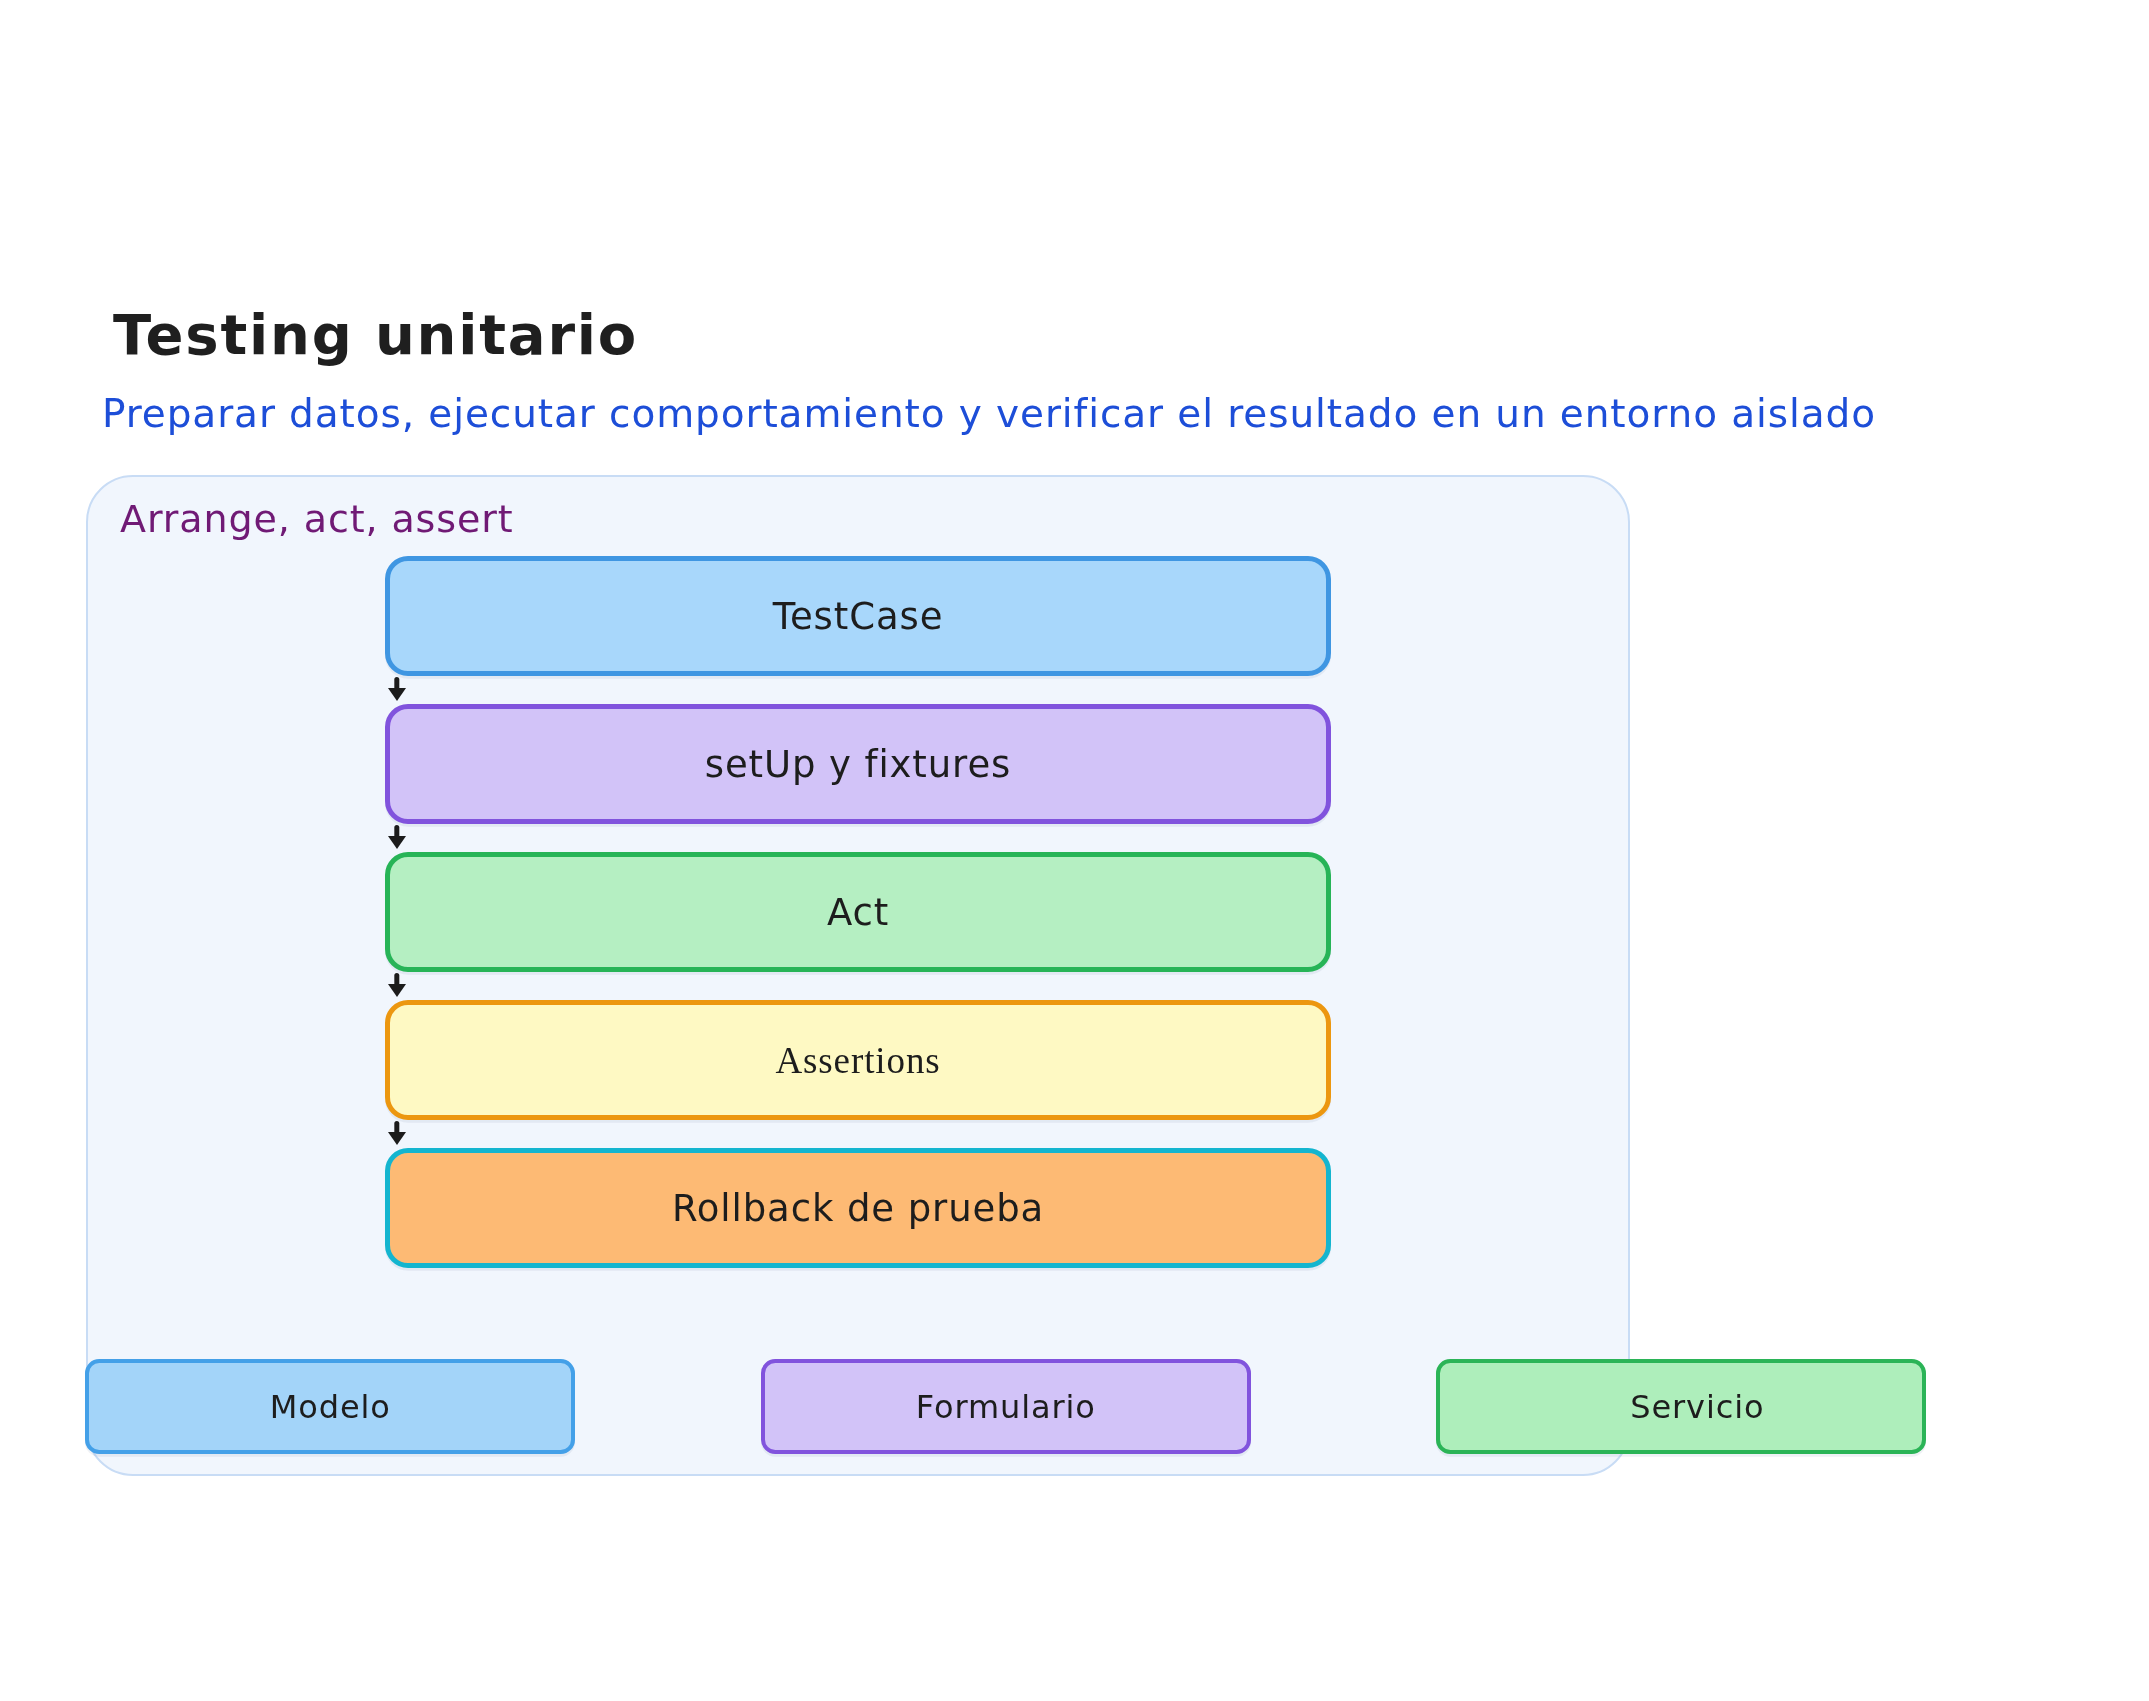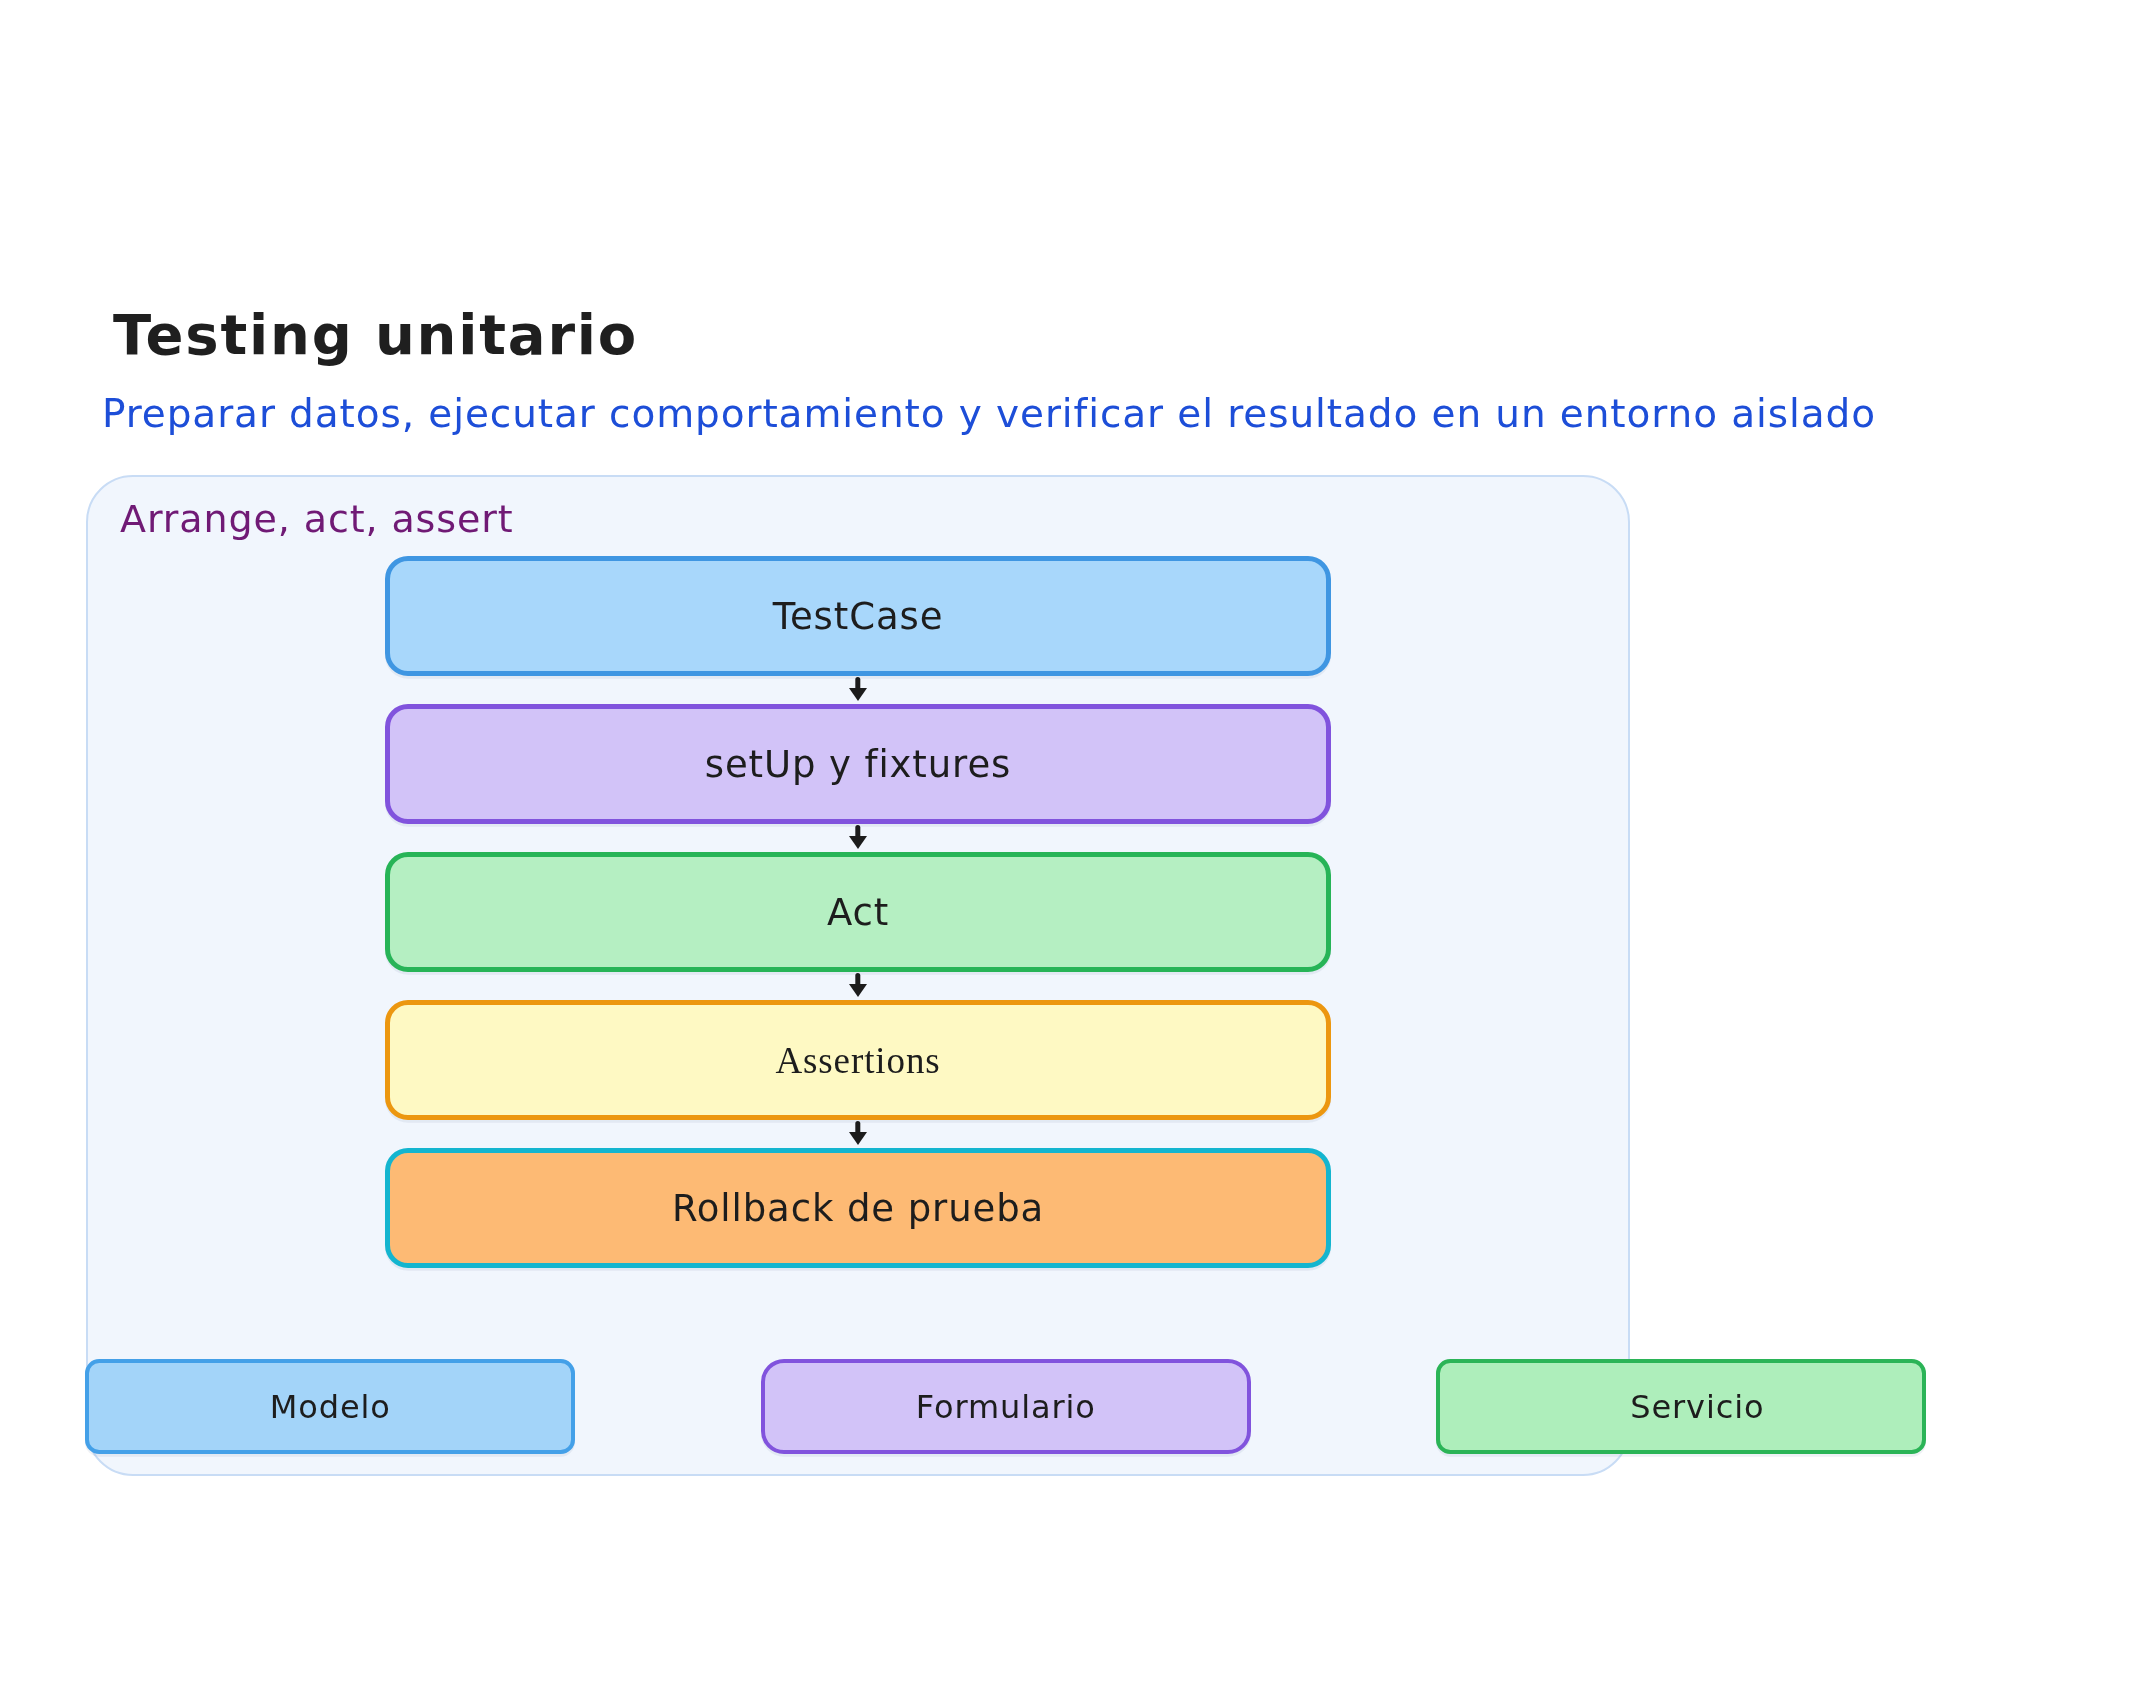--- a/index.html
+++ b/index.html
@@ -48,21 +48,20 @@
     color: #701a75;
     font-weight: 500;
   }
 
   .flow {
     position: absolute;
     left: 297px; top: 79px;
     width: 946px;
     display: flex;
     flex-direction: column;
-    align-items: center;
   }
   .node {
     width: 100%;
     height: 120px;
     box-sizing: border-box;
     border: 5.4px solid;
     border-radius: 23px;
     display: flex;
     align-items: center;
     justify-content: center;
@@ -146,21 +145,21 @@
         </div>
         <div class="arrow"></div>
         <div class="node" style="background: #fdba74; border-color: rgb(20, 181, 207);">
           <span>Rollback de prueba</span>
         </div>
       </div>
     <div class="targets">
         <div class="target-node" style="background: rgb(163, 212, 249); border-color: rgb(68, 160, 232);">
           <span>Modelo</span>
         </div>
-        <div class="target-node" style="background: rgb(210, 195, 248); border-color: rgb(129, 83, 221); border-radius: 23px;">
+        <div class="target-node" style="background: rgb(210, 195, 248); border-color: rgb(129, 83, 221);">
           <span>Formulario</span>
         </div>
         <div class="target-node" style="background: rgb(174, 238, 187); border-color: rgb(43, 180, 87); padding-left: 32px;">
           <span>Servicio</span>
         </div>
       </div>
   </div>
 </div>
 
 

